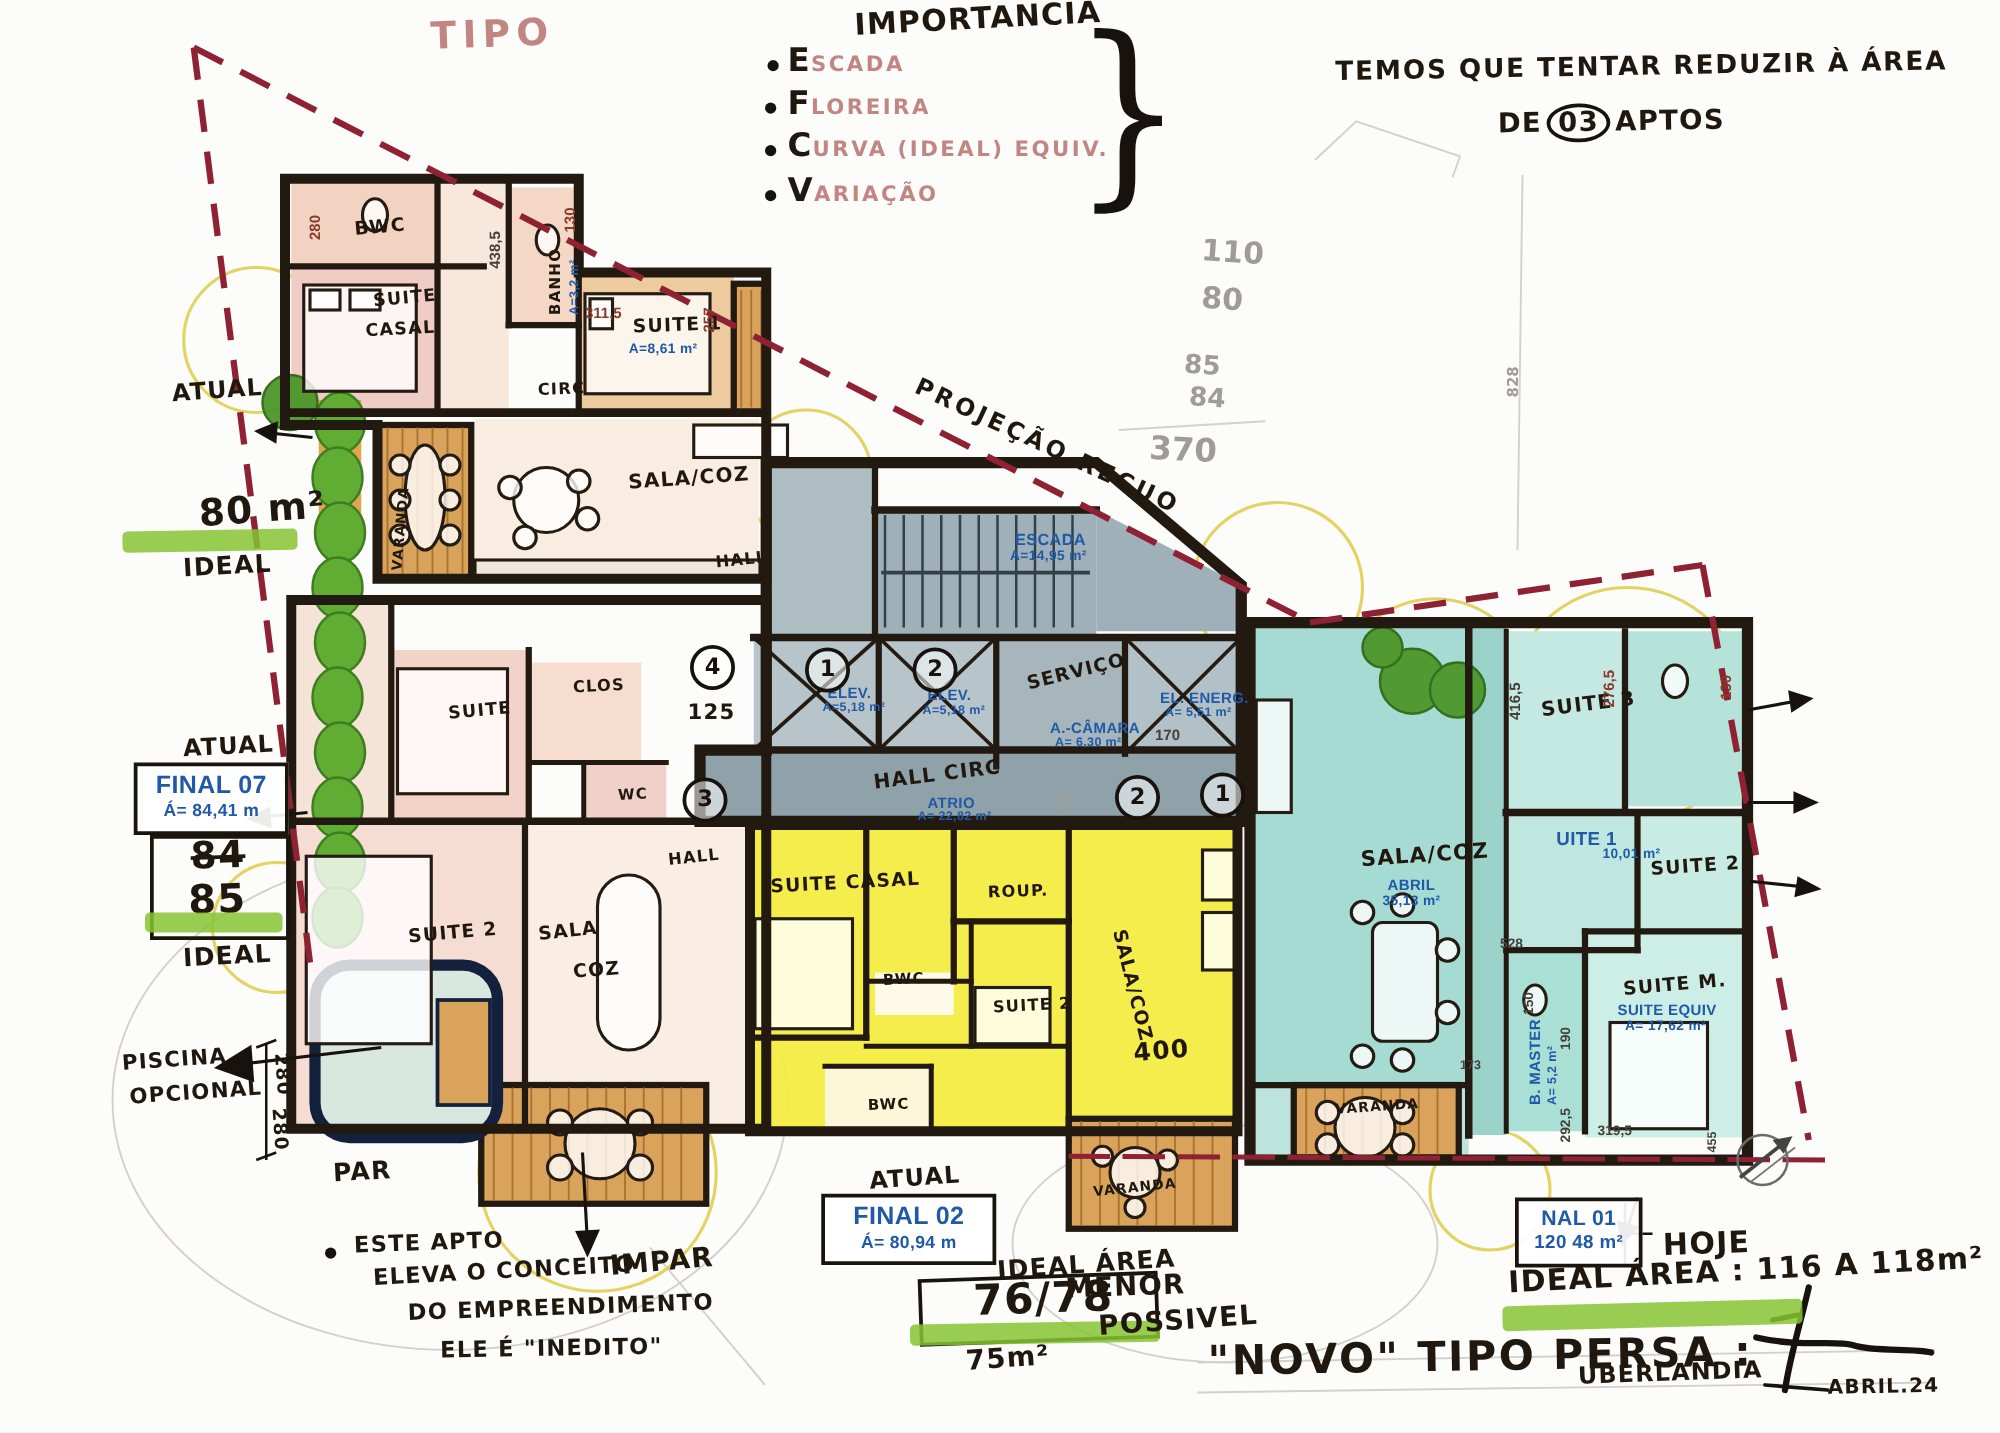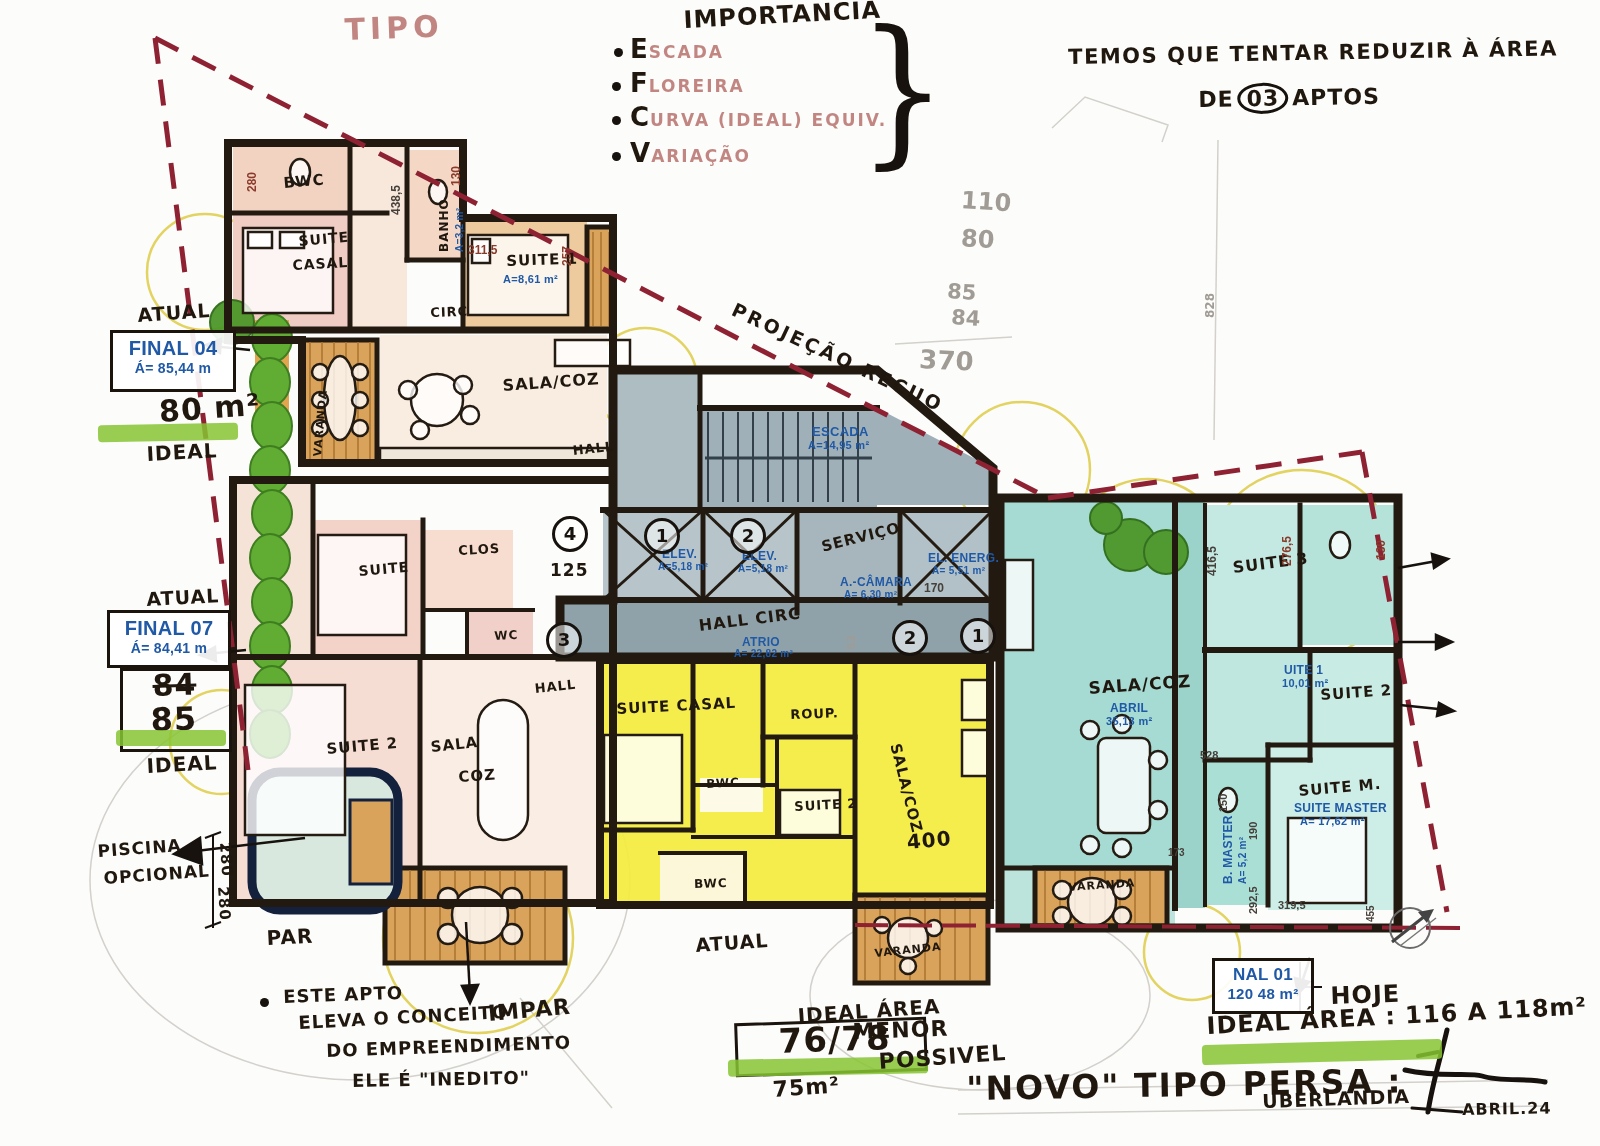--- a/index.html
+++ b/index.html
@@ -378,40 +378,40 @@
 
 <span class="lbl pencil" style="left:962px;top:188px;font-size:24px;transform:rotate(4deg)">110</span>
 <span class="lbl pencil" style="left:962px;top:226px;font-size:24px;transform:rotate(4deg)">80</span>
 <span class="lbl pencil" style="left:948px;top:280px;font-size:21px;transform:rotate(4deg)">85</span>
 <span class="lbl pencil" style="left:952px;top:306px;font-size:21px;transform:rotate(4deg)">84</span>
 <span class="lbl pencil" style="left:920px;top:346px;font-size:26px;transform:rotate(3deg)">370</span>
 
 <span class="lbl hand" style="left:737px;top:300px;font-size:19px;letter-spacing:3px;transform:rotate(25deg)">PROJEÇÃO RECUO</span>
 
 <span class="lbl hand" style="left:137px;top:306px;font-size:19px;transform:rotate(-4deg)">ATUAL</span>
-<div class="chip" style="left:110px;top:330px;width:126px;height:62px">
-  <span class="big cad">FINAL 04</span>
-  <span class="small cad">Á= 85,44 m</span>
-</div>
 <span class="lbl hand" style="left:158px;top:396px;font-size:30px;transform:rotate(-4deg)">80 m²</span>
 <div class="hl" style="left:98px;top:424px;width:140px;height:17px;transform:rotate(-1deg)"></div>
 <span class="lbl hand" style="left:146px;top:444px;font-size:20px;transform:rotate(-3deg)">IDEAL</span>
 
 <span class="lbl hand" style="left:146px;top:590px;font-size:19px;transform:rotate(-3deg)">ATUAL</span>
 <div class="chip" style="left:107px;top:610px;width:124px;height:58px">
   <span class="big cad">FINAL 07</span>
   <span class="small cad">Á= 84,41 m</span>
 </div>
 <div class="box-hand" style="left:120px;top:668px;width:106px;height:78px"></div>
 <span class="lbl hand strike" style="left:152px;top:670px;font-size:30px;transform:rotate(-2deg)">84</span>
 <span class="lbl hand" style="left:150px;top:704px;font-size:32px;transform:rotate(-2deg)">85</span>
 <div class="hl" style="left:116px;top:730px;width:110px;height:16px"></div>
 <span class="lbl hand" style="left:146px;top:756px;font-size:20px;transform:rotate(-3deg)">IDEAL</span>
 
 <span class="lbl hand" style="left:695px;top:936px;font-size:19px;transform:rotate(-4deg)">ATUAL</span>
+<div class="chip" style="left:657px;top:955px;width:140px;height:57px">
+  <span class="big cad">FINAL 02</span>
+  <span class="small cad">Á= 80,94 m</span>
+</div>
 <span class="lbl hand" style="left:797px;top:1006px;font-size:20px;transform:rotate(-4deg)">IDEAL ÁREA</span>
 <div class="box-hand" style="left:735px;top:1020px;width:186px;height:48px;transform:rotate(-2deg)"></div>
 <span class="lbl hand" style="left:778px;top:1024px;font-size:34px;transform:rotate(-2deg)">76/78</span>
 <div class="hl" style="left:728px;top:1058px;width:200px;height:17px;transform:rotate(-1deg)"></div>
 <span class="lbl hand" style="left:772px;top:1078px;font-size:22px;transform:rotate(-4deg)">75m²</span>
 <span class="lbl hand" style="left:852px;top:1020px;font-size:22px;transform:rotate(-2deg)">MENOR</span>
 <span class="lbl hand" style="left:878px;top:1050px;font-size:22px;transform:rotate(-4deg)">POSSIVEL</span>
 
 <div class="chip" style="left:1212px;top:958px;width:102px;height:56px">
   <span class="big cad" style="font-size:17px">NAL 01</span>
@@ -496,25 +496,25 @@
 <span class="lbl hand" style="left:902px;top:742px;font-size:15px;transform:rotate(76deg)">SALA/COZ</span>
 <span class="lbl hand" style="left:906px;top:832px;font-size:20px;transform:rotate(-5deg)">400</span>
 <span class="lbl hand" style="left:694px;top:878px;font-size:12px;transform:rotate(-2deg)">BWC</span>
 <span class="lbl hand" style="left:874px;top:948px;font-size:11px;transform:rotate(-6deg)">VARANDA</span>
 <span class="lbl hand" style="left:1068px;top:882px;font-size:11px;transform:rotate(-4deg)">VARANDA</span>
 
 <span class="lbl hand" style="left:1088px;top:680px;font-size:17px;transform:rotate(-4deg)">SALA/COZ</span>
 <span class="lbl cad" style="left:1110px;top:702px;font-size:12px">ABRIL</span>
 <span class="lbl cad" style="left:1106px;top:716px;font-size:11px">35,13 m²</span>
 <span class="lbl hand" style="left:1232px;top:560px;font-size:16px;transform:rotate(-7deg)">SUITE 3</span>
-<span class="lbl cad" style="left:1284px;top:664px;font-size:12px">UITE 1</span>
+<span class="lbl cad" style="left:1245px;top:664px;font-size:15px">UITE 1</span>
 <span class="lbl cad" style="left:1282px;top:678px;font-size:11px">10,01 m²</span>
 <span class="lbl hand" style="left:1320px;top:688px;font-size:15px;transform:rotate(-4deg)">SUITE 2</span>
 <span class="lbl hand" style="left:1298px;top:784px;font-size:15px;transform:rotate(-5deg)">SUITE M.</span>
-<span class="lbl cad" style="left:1294px;top:802px;font-size:12px">SUITE MASTER</span>
+<span class="lbl cad" style="left:1294px;top:802px;font-size:12px">SUITE EQUIV</span>
 <span class="lbl cad" style="left:1300px;top:816px;font-size:11px">A= 17,62 m²</span>
 <span class="lbl cad" style="left:1222px;top:884px;font-size:12px;transform:rotate(-90deg)">B. MASTER</span>
 <span class="lbl cad" style="left:1238px;top:884px;font-size:10px;transform:rotate(-90deg)">A= 5,2 m²</span>
 
 <span class="lbl dimd" style="left:1206px;top:576px;font-size:12px;transform:rotate(-90deg)">416,5</span>
 <span class="lbl dimr" style="left:1281px;top:566px;font-size:12px;transform:rotate(-90deg)">276,5</span>
 <span class="lbl dimr" style="left:1375px;top:560px;font-size:12px;transform:rotate(-90deg)">130</span>
 <span class="lbl dimd" style="left:1200px;top:750px;font-size:11px">528</span>
 <span class="lbl dimd" style="left:1218px;top:812px;font-size:11px;transform:rotate(-90deg)">150</span>
 <span class="lbl dimd" style="left:1248px;top:840px;font-size:11px;transform:rotate(-90deg)">190</span>

